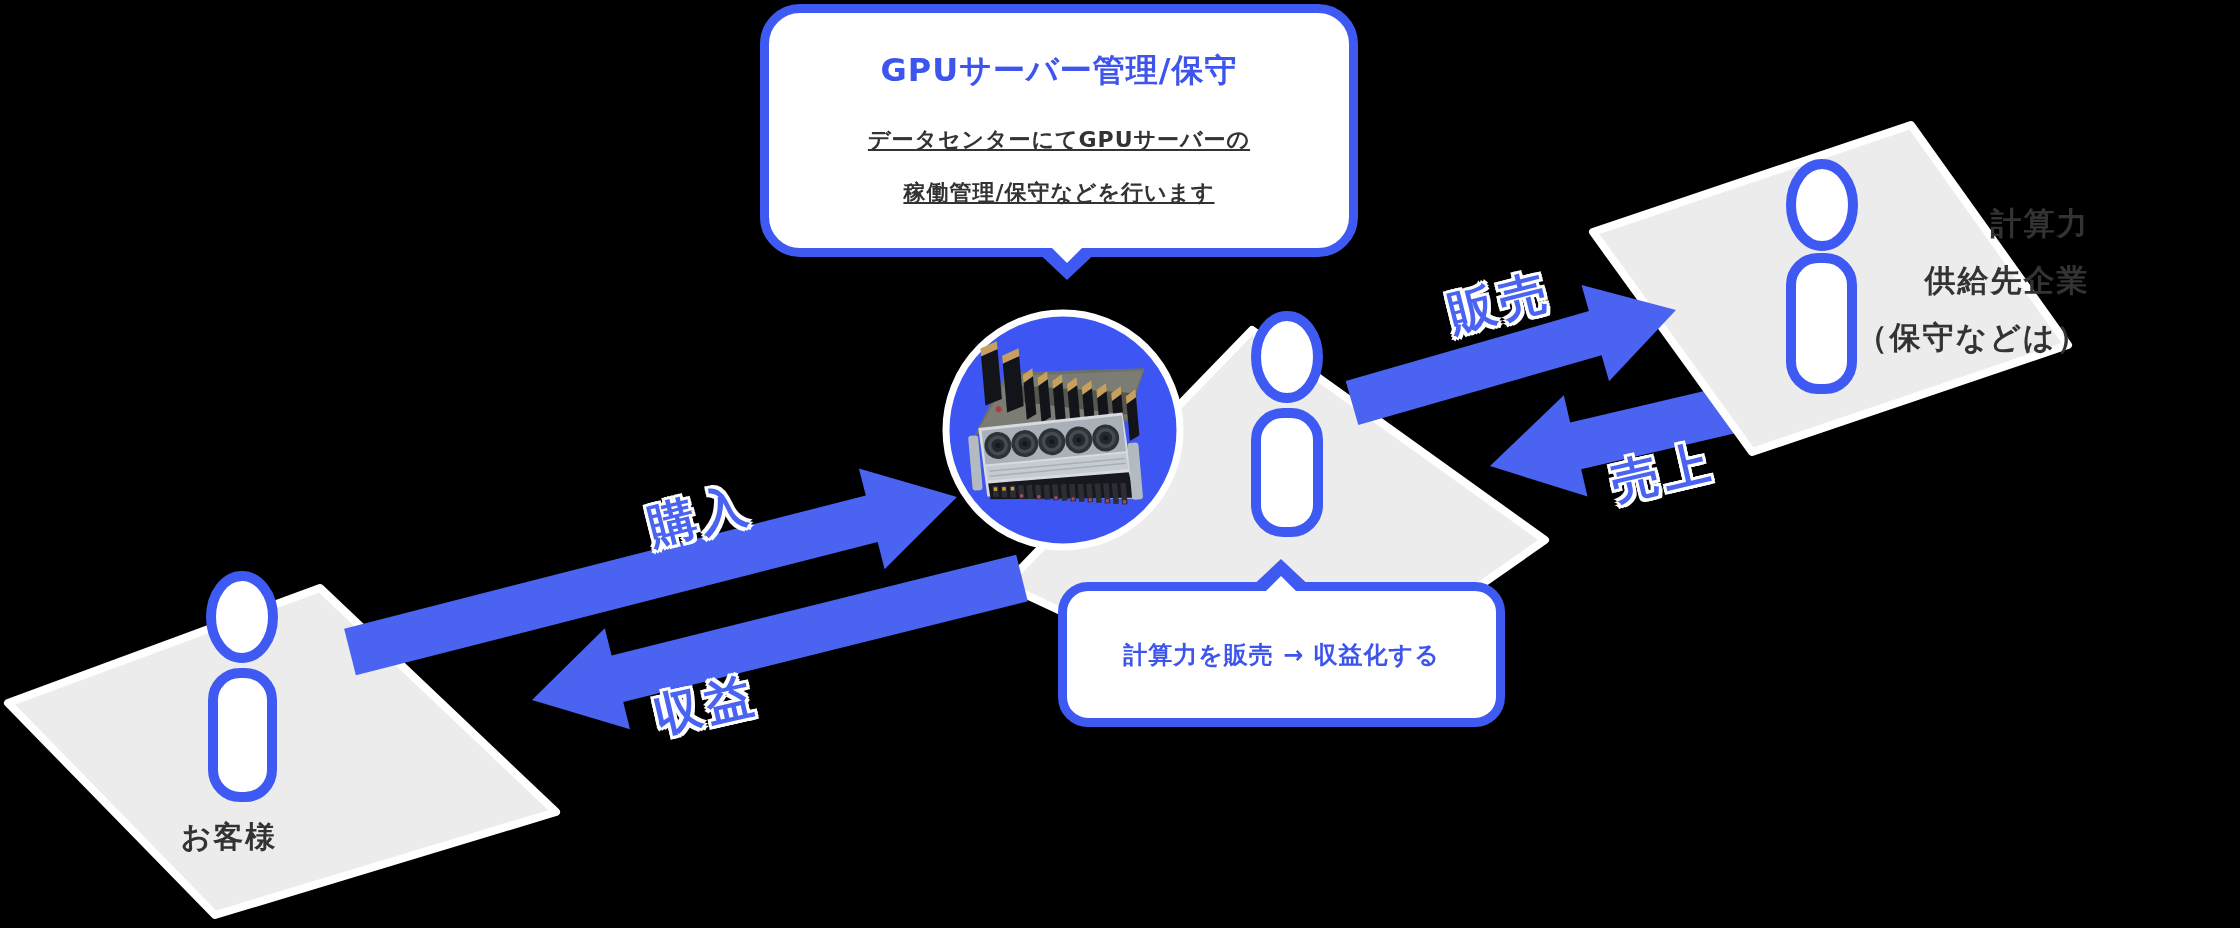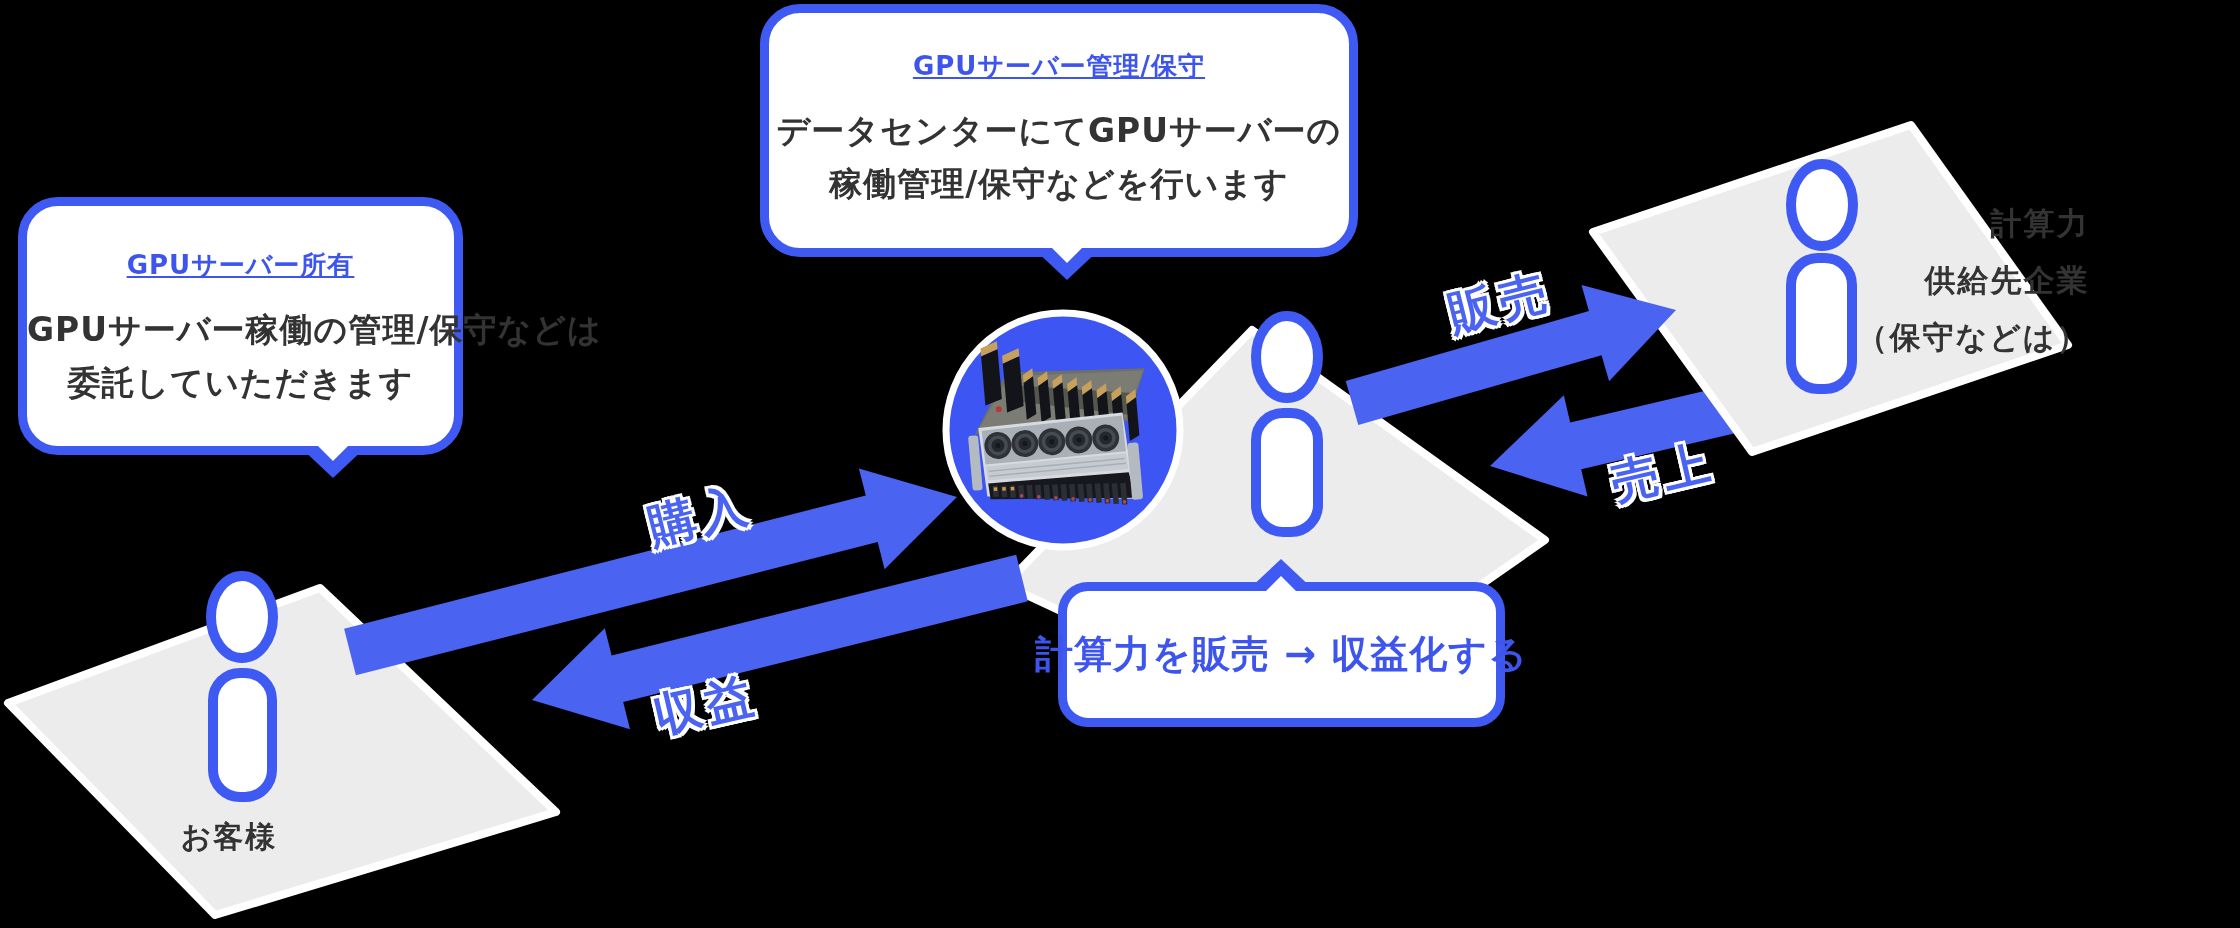--- a/index.html
+++ b/index.html
@@ -13,31 +13,31 @@
   .stage{
     position:relative;width:2240px;height:928px;background:#000;overflow:hidden;
     font-family:"DejaVu Sans","Liberation Sans",sans-serif;
   }
   .stage svg{position:absolute;left:0;top:0;}
   .bubble{
     position:absolute;background:#fff;border:9px solid var(--blue);
     border-radius:40px;box-sizing:border-box;text-align:center;z-index:5;
   }
   .b-title{
-    color:var(--title-blue);font-weight:800;font-size:26px;
-    letter-spacing:1px;margin-top:42px;margin-bottom:20px;white-space:nowrap;text-decoration:underline;
+    color:var(--title-blue);font-weight:800;font-size:32px;
+    letter-spacing:1px;margin-top:42px;margin-bottom:20px;white-space:nowrap;
   }
   .bubble.top .b-title{margin-top:36px;}
   .b-line{
-    color:var(--ink);font-size:33px;font-weight:600;line-height:53px;
-    letter-spacing:1px;white-space:nowrap;
+    color:var(--ink);font-size:22px;font-weight:600;line-height:53px;
+    letter-spacing:1px;white-space:nowrap;text-decoration:underline;
   }
   .bubble.monetize{
     display:flex;align-items:center;justify-content:center;
-    color:var(--title-blue);font-size:38px;font-weight:800;letter-spacing:1px;
+    color:var(--title-blue);font-size:24px;font-weight:800;letter-spacing:1px;
     border-radius:30px;white-space:nowrap;
   }
   .tail{position:absolute;width:68px;height:32px;pointer-events:none;}
   .tail i{display:block;width:0;height:0;position:absolute;}
   .tail-down{bottom:-32px;}
   .tail-down .o{left:0;top:0;border-left:34px solid transparent;border-right:34px solid transparent;border-top:32px solid var(--blue);}
   .tail-down .i{left:10px;top:-9px;border-left:24px solid transparent;border-right:24px solid transparent;border-top:24px solid #fff;}
   .tail-up{top:-32px;}
   .tail-up .o{left:0;top:0;border-left:34px solid transparent;border-right:34px solid transparent;border-bottom:32px solid var(--blue);}
   .tail-up .i{left:10px;top:17px;border-left:24px solid transparent;border-right:24px solid transparent;border-bottom:24px solid #fff;}
@@ -161,29 +161,20 @@
       <g fill="#fff" stroke="#3F5AF3" stroke-width="10">
         <ellipse cx="1287" cy="357" rx="31" ry="41"></ellipse>
         <rect x="1256" y="413" width="62" height="119" rx="27"></rect>
       </g>
       <g fill="#fff" stroke="#3F5AF3" stroke-width="10">
         <ellipse cx="1822" cy="205" rx="31" ry="41"></ellipse>
         <rect x="1791" y="258" width="61" height="131" rx="27"></rect>
       </g>
     </svg>
 
-  <div class="bubble" style="left:18px;top:197px;width:445px;height:258px;">
-    <div class="b-title">GPUサーバー所有</div>
-    <div class="b-line">GPUサーバー稼働の管理/保守などは</div>
-    <div class="b-line">委託していただきます</div>
-    <div class="tail tail-down" style="left:272px;">
-        <i class="o"></i>
-        <i class="i"></i>
-      </div>
-  </div>
 
   <div class="bubble top" style="left:760px;top:4px;width:598px;height:253px;">
     <div class="b-title">GPUサーバー管理/保守</div>
     <div class="b-line">データセンターにてGPUサーバーの</div>
     <div class="b-line">稼働管理/保守などを行います</div>
     <div class="tail tail-down" style="left:264px;">
         <i class="o"></i>
         <i class="i"></i>
       </div>
   </div>

